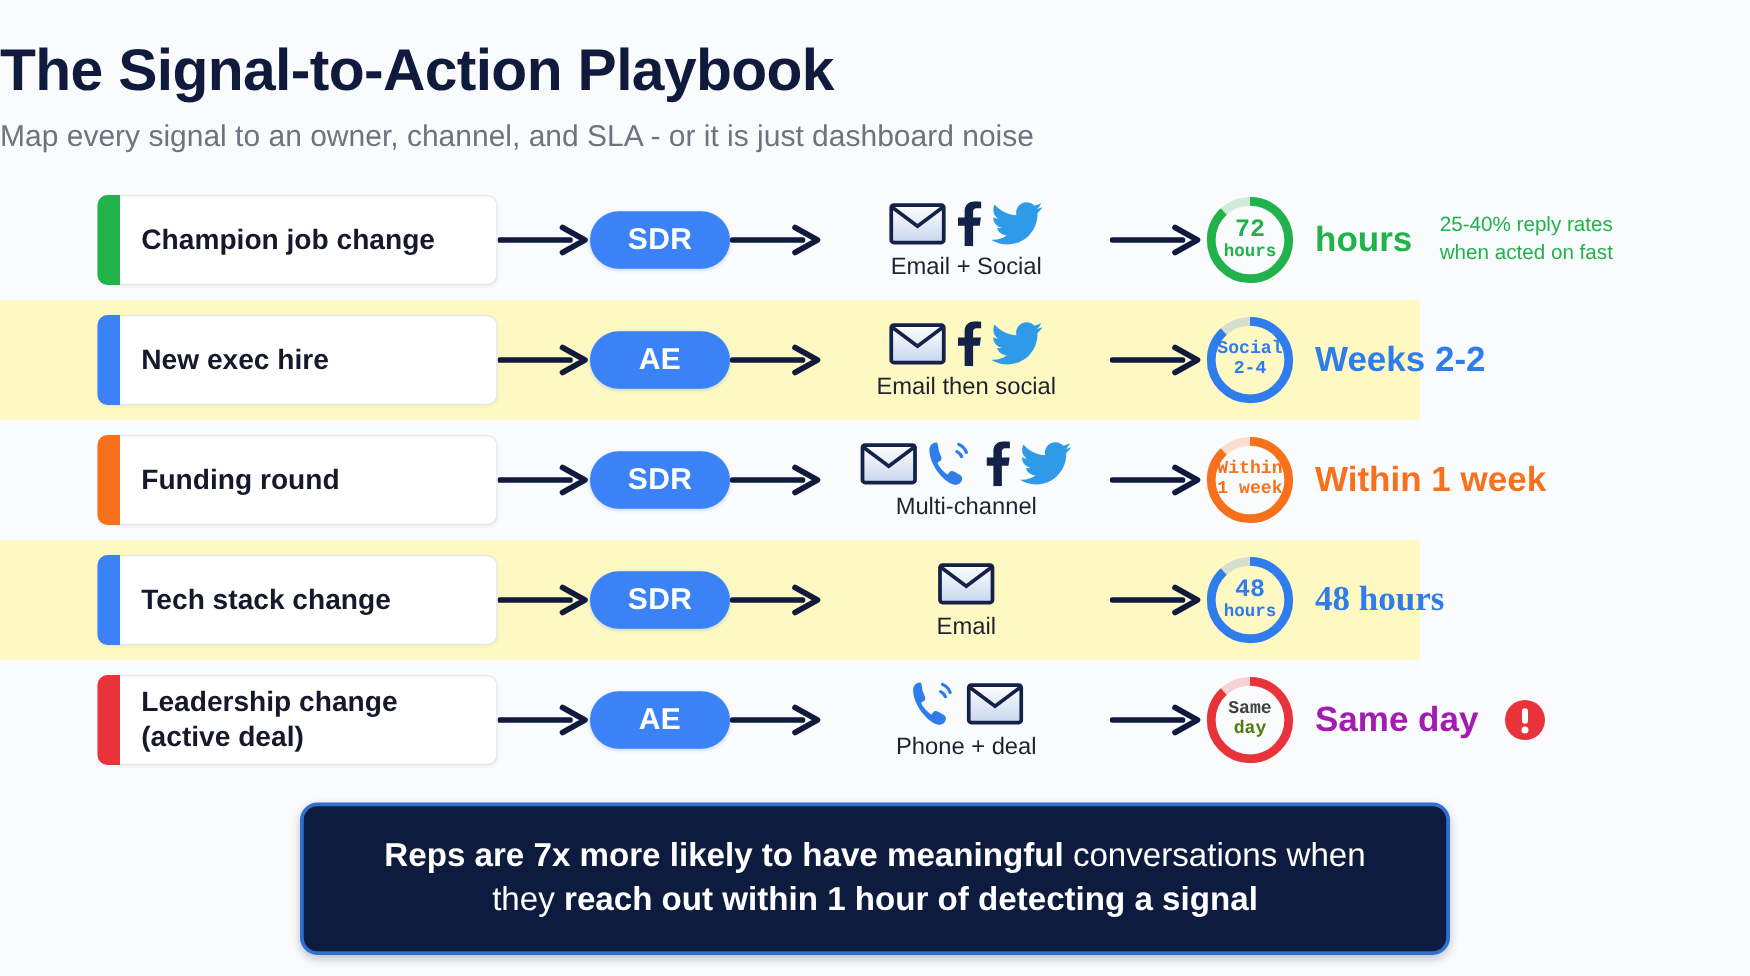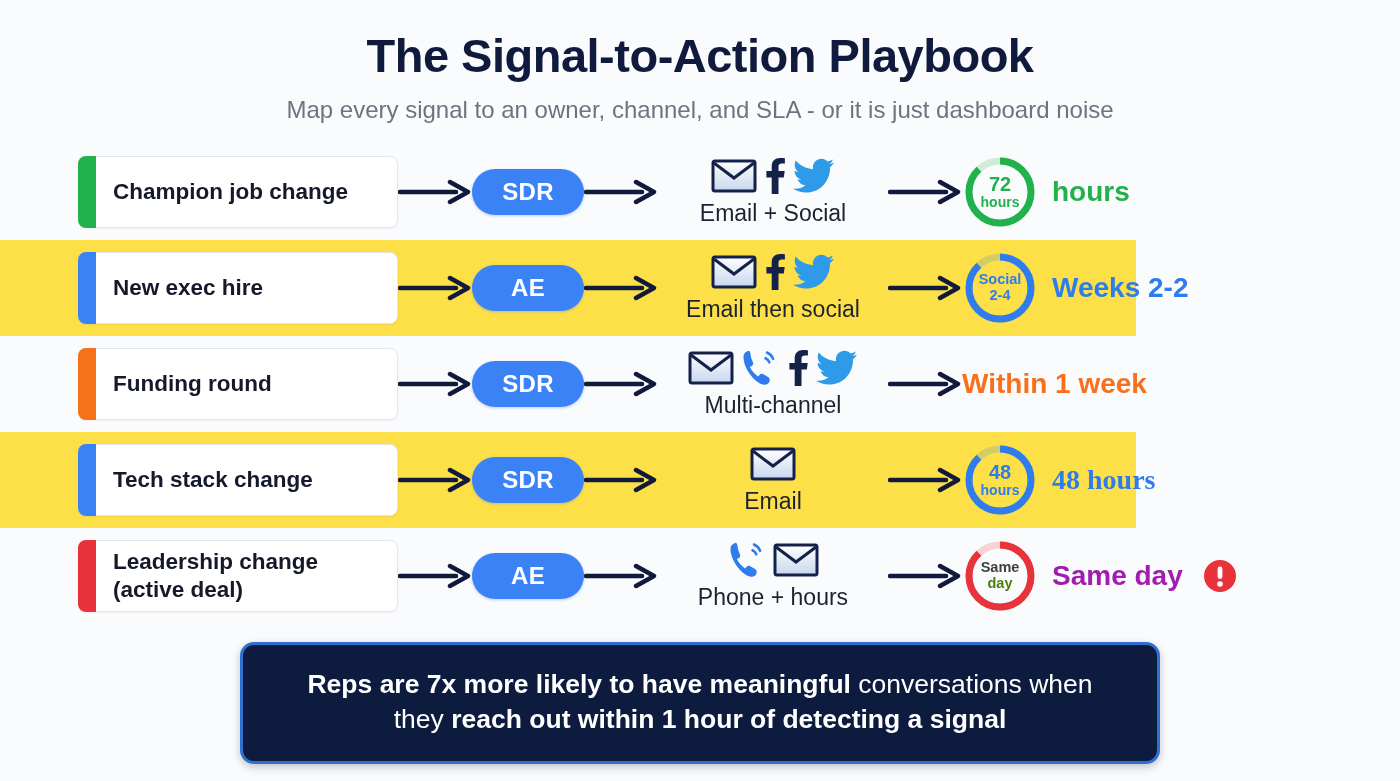--- a/index.html
+++ b/index.html
@@ -5,36 +5,36 @@
   * { box-sizing: border-box; margin: 0; padding: 0; }
   html, body {
     width: 1400px; height: 781px;
     background: #fafbfc;
     font-family: "Liberation Sans", sans-serif;
     overflow: hidden;
   }
   .page { position: relative; width: 1400px; height: 781px; background: #fafbfc; }
 
   
-  .header { text-align: center; padding-top: 30px; }
+  .header { padding-top: 30px; }
   .title {
     font-size: 47px; font-weight: bold; color: #101a3d;
     letter-spacing: -0.5px; line-height: 1.1;
   }
   .subtitle {
     font-size: 24px; color: #6d7480; margin-top: 14px; font-weight: 400;
   }
 
   
   .rows { margin-top: 20px; }
   .row {
     position: relative; display: flex; align-items: center;
     height: 96px; width: 1136px;
   }
-  .row.striped { background: #fde047; }
+  .row.striped { background: #fef9c3; }
 
   .row-inner {
     display: flex; align-items: center; width: 100%;
     padding-left: 78px; padding-right: 20px;
   }
 
   
   .signal-card {
     position: relative; width: 320px; min-height: 72px;
     background: #ffffff; border: 1px solid #e3e6ec; border-radius: 8px;
@@ -64,25 +64,25 @@
     letter-spacing: 0.3px;
     box-shadow: 0 1px 3px rgba(59,130,246,0.35);
   }
 
   
   .channel {
     flex: 0 0 auto; width: 230px;
     display: flex; flex-direction: column; align-items: center; gap: 4px;
   }
   .channel-icons { display: flex; align-items: center; gap: 6px; height: 40px; }
-  .channel-label { font-size: 23px; color: #1d2230; }
+  .channel-label { font-size: 19px; color: #1d2230; }
 
   
   .sla { flex: 0 0 auto; display: flex; align-items: center; gap: 14px; }
-  .donut { position: relative; width: 76px; height: 76px; flex: 0 0 76px; }
+  .donut { position: relative; width: 76px; height: 76px; flex: 0 0 76px; font-family: Liberation Mono, monospace; }
   .donut svg { display: block; transform: rotate(-90deg); }
   .donut-text {
     position: absolute; inset: 0; display: flex; flex-direction: column;
     align-items: center; justify-content: center; line-height: 1.05;
   }
   .donut-top { font-size: 20px; font-weight: bold; }
   .donut-bot { font-size: 14px; font-weight: bold; }
   .donut-top.sm { font-size: 14.5px; }
   .donut-bot.sm { font-size: 14.5px; }
 
@@ -172,20 +172,24 @@
               <svg width="76" height="76" viewBox="0 0 76 76">
                 <circle cx="38" cy="38" r="31" fill="none" stroke="#22b24c" stroke-opacity="0.2" stroke-width="7"></circle>
                 <circle cx="38" cy="38" r="31" fill="none" stroke="#22b24c" stroke-width="7" stroke-linecap="butt" stroke-dasharray="171.4052951798591 194.77874452256717"></circle>
               </svg>
               <div class="donut-text">
                 <div class="donut-top" style="color: rgb(34, 178, 76);">72</div>
                 <div class="donut-bot" style="color: rgb(34, 178, 76);">hours</div>
               </div>
             </div>
             <div class="sla-text" style="color: rgb(34, 178, 76);">hours</div>
+            <div class="note" style="color: rgb(34, 178, 76);">
+              <div>25-40% reply rates</div>
+              <div>when acted on fast</div>
+            </div>
           </div>
         </div>
       </div>
       <div class="row striped">
         <div class="row-inner">
           <div class="signal-card">
             <div class="accent" style="background: rgb(59, 130, 246);"></div>
             <div class="signal-label">New exec hire</div>
           </div>
           <div class="arrow">
@@ -302,20 +306,30 @@
             </div>
             <div class="channel-label">Multi-channel</div>
           </div>
           <div class="arrow">
             <svg width="74" height="26" viewBox="0 0 74 26">
               <path d="M2 13 H58" stroke="#101a3d" stroke-width="4.5" stroke-linecap="round" fill="none"></path>
               <path d="M52 3 L70 13 L52 23" stroke="#101a3d" stroke-width="4.5" fill="none" stroke-linecap="round" stroke-linejoin="round"></path>
             </svg>
           </div>
           <div class="sla">
+            <div class="donut">
+              <svg width="76" height="76" viewBox="0 0 76 76">
+                <circle cx="38" cy="38" r="31" fill="none" stroke="#f7711d" stroke-opacity="0.2" stroke-width="7"></circle>
+                <circle cx="38" cy="38" r="31" fill="none" stroke="#f7711d" stroke-width="7" stroke-linecap="butt" stroke-dasharray="171.4052951798591 194.77874452256717"></circle>
+              </svg>
+              <div class="donut-text">
+                <div class="donut-top sm" style="color: rgb(247, 113, 29);">Within</div>
+                <div class="donut-bot sm" style="color: rgb(247, 113, 29);">1 week</div>
+              </div>
+            </div>
             <div class="sla-text" style="color: rgb(247, 113, 29);">Within 1 week</div>
           </div>
         </div>
       </div>
       <div class="row striped">
         <div class="row-inner">
           <div class="signal-card">
             <div class="accent" style="background: rgb(59, 130, 246);"></div>
             <div class="signal-label">Tech stack change</div>
           </div>
@@ -404,21 +418,21 @@
                     <linearGradient id="eg" x1="0" y1="0" x2="0" y2="1">
                       <stop offset="0" stop-color="#ffffff"></stop>
                       <stop offset="1" stop-color="#c8d6ee"></stop>
                     </linearGradient>
                   </defs>
                   <rect x="2" y="2" width="42" height="30" rx="2" fill="url(#eg)" stroke="#14224a" stroke-width="3"></rect>
                   <path d="M3 4 L23 19 L43 4" fill="none" stroke="#14224a" stroke-width="3"></path>
                 </svg>
               </span>
             </div>
-            <div class="channel-label">Phone + hours</div>
+            <div class="channel-label">Phone + deal</div>
           </div>
           <div class="arrow">
             <svg width="74" height="26" viewBox="0 0 74 26">
               <path d="M2 13 H58" stroke="#101a3d" stroke-width="4.5" stroke-linecap="round" fill="none"></path>
               <path d="M52 3 L70 13 L52 23" stroke="#101a3d" stroke-width="4.5" fill="none" stroke-linecap="round" stroke-linejoin="round"></path>
             </svg>
           </div>
           <div class="sla">
             <div class="donut">
               <svg width="76" height="76" viewBox="0 0 76 76">

